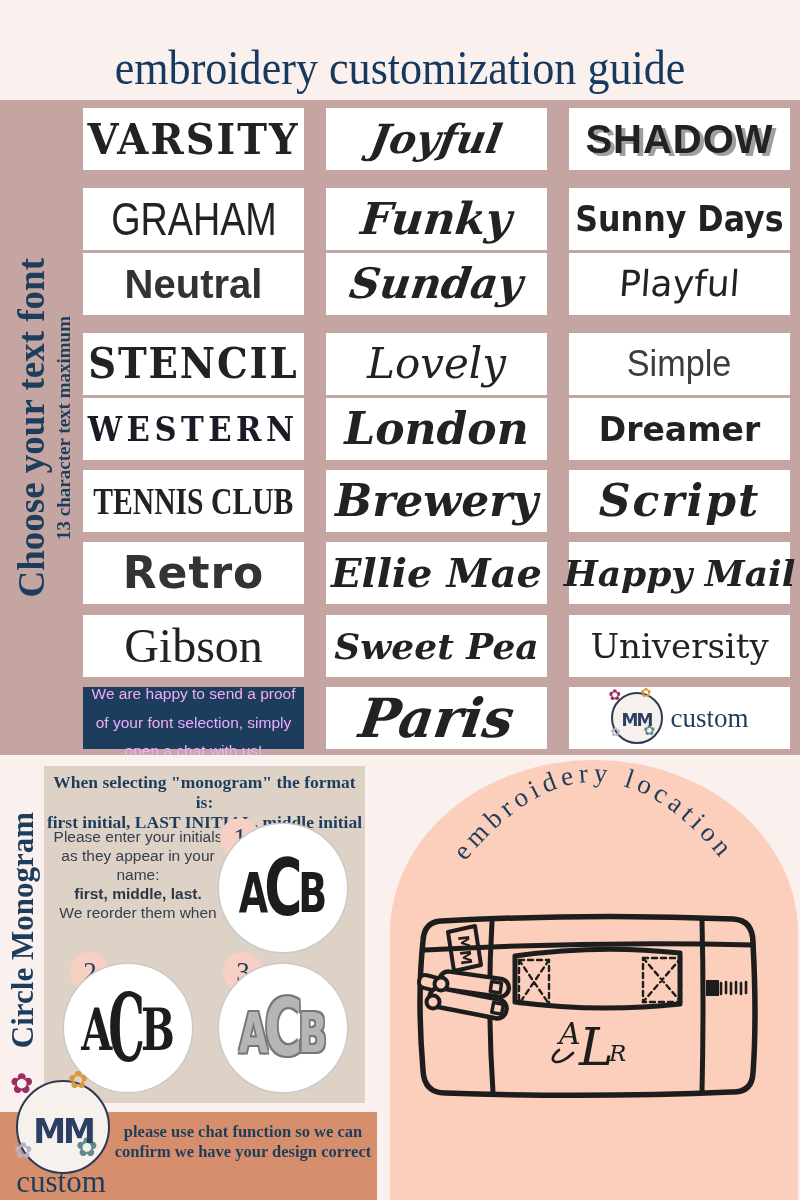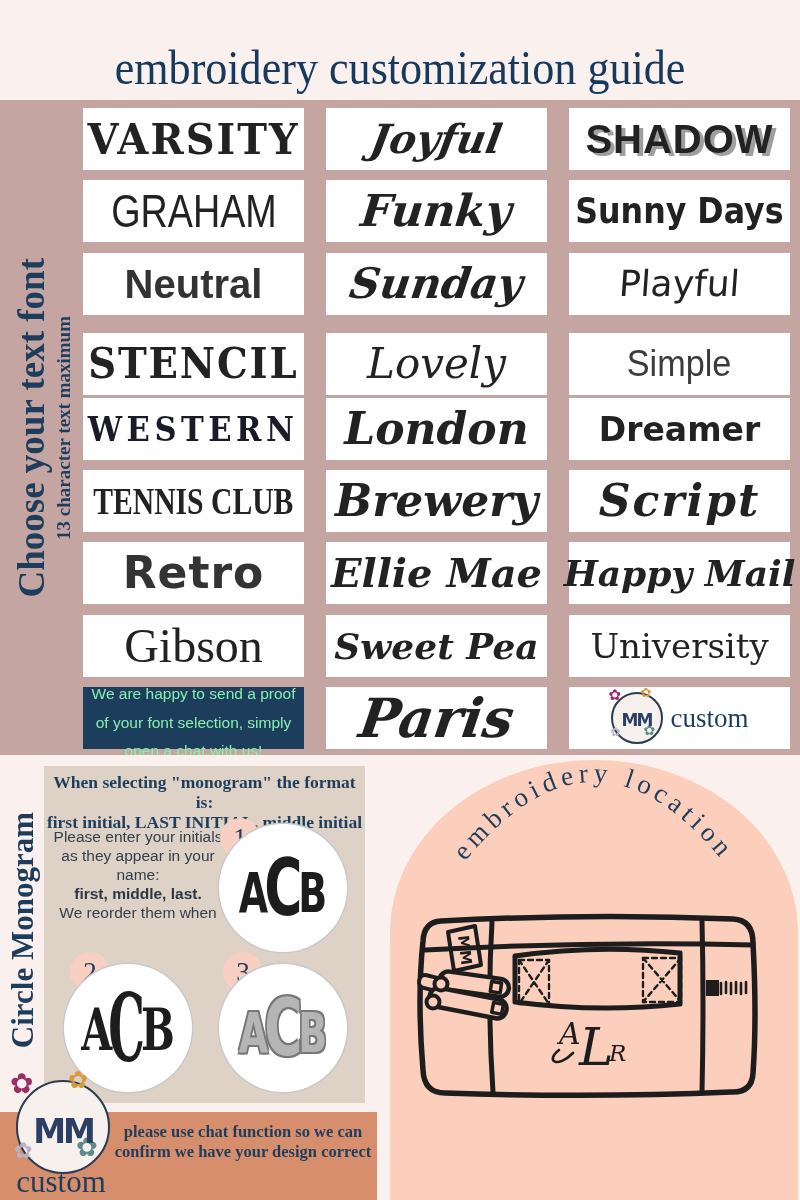--- a/index.html
+++ b/index.html
@@ -17,21 +17,21 @@
   #font-sidebar{left:0;top:100px;width:84px;height:655px;display:flex;flex-direction:row;
                 align-items:center;justify-content:center;gap:0px;}
   .vtext{writing-mode:vertical-rl;transform:rotate(180deg);color:#1d3d5d;white-space:nowrap;}
   #side-main{font-family:"Liberation Serif",serif;font-size:37px;font-weight:600;}
   #side-sub{font-family:"Liberation Serif",serif;font-size:19px;font-weight:600;}
 
   .cell{position:absolute;width:221px;height:62px;background:#ffffff;display:flex;
         align-items:center;justify-content:center;color:#222;overflow:visible;}
   .cell span{display:inline-block;white-space:nowrap;line-height:1;}
   .c1{left:83px}.c2{left:326px}.c3{left:569px}
-  .r1{top:108px}.r2{top:180px}.r3{top:253px}.r4{top:333px}.r5{top:398px}
+  .r1{top:108px}.r2{top:188px}.r3{top:253px}.r4{top:333px}.r5{top:398px}
   .r6{top:470px}.r7{top:542px}.r8{top:615px}.r9{top:687px}
 
   .f-varsity span{font-family:"DejaVu Serif",serif;font-weight:800;font-size:40px;letter-spacing:2px;transform:scaleY(1.05);}
   .f-joyful span{font-family:"DejaVu Serif",serif;font-style:italic;font-weight:700;font-size:40px;transform:skewX(-10deg);}
   .f-shadow span{font-family:"Liberation Sans",sans-serif;font-weight:900;font-size:40px;letter-spacing:1px;text-shadow:4px 3px 0 #9f9f9f;}
   .f-graham span{font-family:"Liberation Sans",sans-serif;font-weight:400;font-size:46px;transform:scaleX(.82);}
   .f-funky span{font-family:"DejaVu Serif",serif;font-style:italic;font-weight:900;font-size:44px;transform:skewX(-6deg);}
   .f-sunnydays span{font-family:"DejaVu Sans",sans-serif;font-weight:800;font-size:36px;transform:scaleX(.88);}
   .f-neutral span{font-family:"Liberation Sans",sans-serif;font-weight:900;font-size:40px;color:#333;}
   .f-sunday span{font-family:"DejaVu Serif",serif;font-style:italic;font-weight:800;font-size:42px;transform:skewX(-8deg);}
@@ -47,21 +47,21 @@
   .f-script span{font-family:"DejaVu Serif",serif;font-style:italic;font-weight:800;font-size:44px;letter-spacing:2px;}
   .f-retro span{font-family:"DejaVu Sans",sans-serif;font-weight:700;font-size:44px;letter-spacing:1px;color:#333;}
   .f-elliemae span{font-family:"DejaVu Serif",serif;font-style:italic;font-weight:800;font-size:40px;}
   .f-happymail span{font-family:"DejaVu Serif",serif;font-style:italic;font-weight:800;font-size:36px;}
   .f-gibson span{font-family:"Liberation Serif",serif;font-weight:500;font-size:48px;}
   .f-sweetpea span{font-family:"DejaVu Serif",serif;font-style:italic;font-weight:600;font-size:36px;}
   .f-university span{font-family:"DejaVu Serif",serif;font-weight:400;font-size:34px;}
   .f-paris span{font-family:"DejaVu Serif",serif;font-style:italic;font-weight:900;font-size:54px;transform:skewX(-8deg);}
 
   #note-box{background:#1d3d5d;flex-direction:column;justify-content:center;}
-  #note-box .nline{font-family:"Liberation Sans",sans-serif;font-size:15.5px;color:#86efac;line-height:1.2;margin-top:10px;}
+  #note-box .nline{font-family:"Liberation Sans",sans-serif;font-size:15.5px;color:#f0abfc;line-height:1.2;margin-top:10px;}
 
   .custom-cell{gap:8px;}
   .mm-logo{position:relative;border-radius:50%;background:#f6f1ec;border:2px solid #2c3a52;}
   .mm-logo .mm{position:absolute;left:50%;top:54%;transform:translate(-50%,-50%);
                font-family:"DejaVu Sans",sans-serif;font-weight:800;color:#2b3e63;letter-spacing:-3px;line-height:1;}
   .flower{position:absolute;line-height:1;}
   .logo-sm{width:48px;height:48px;}
   .logo-sm .mm{font-size:17px;letter-spacing:-2px;}
   .custom-label{font-family:"Liberation Serif",serif;color:#1d3d5d;}
   #grid-custom-label{font-size:27px;}

